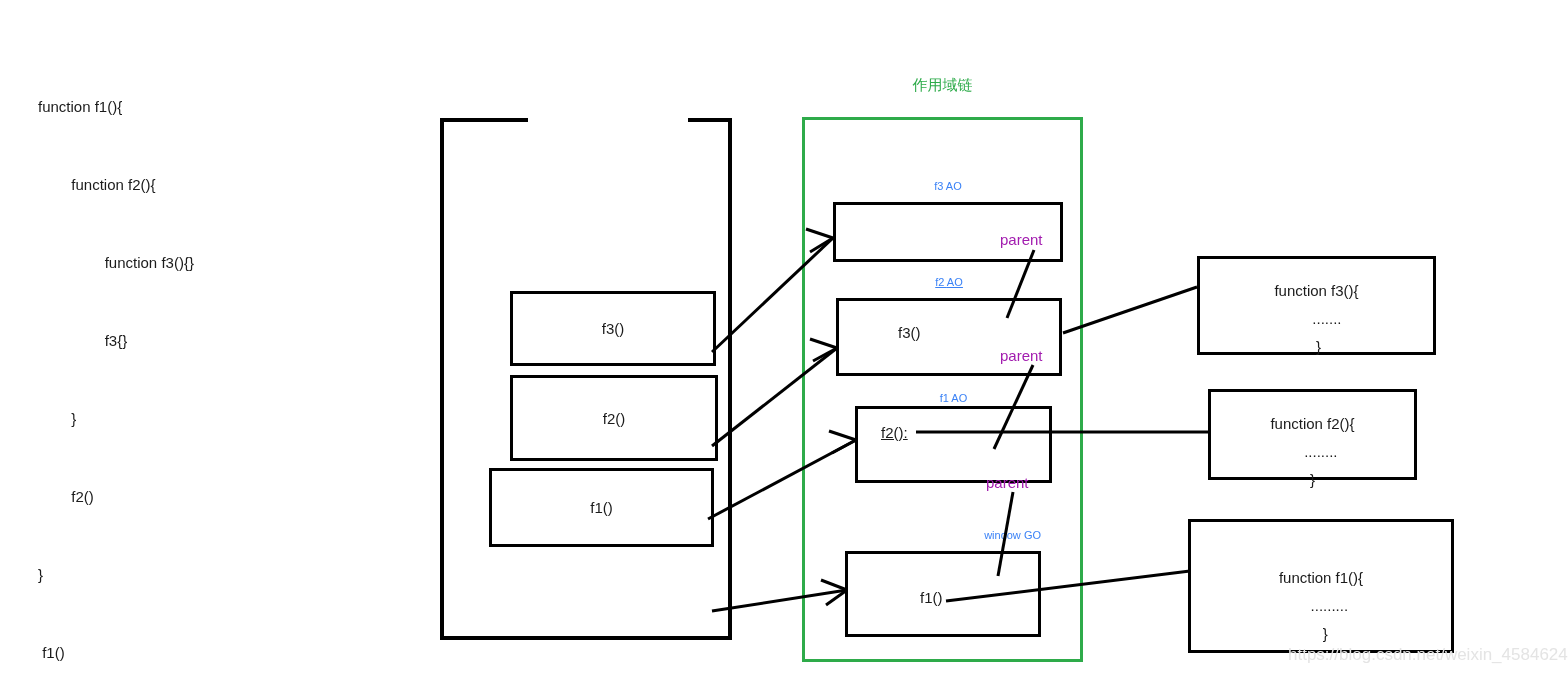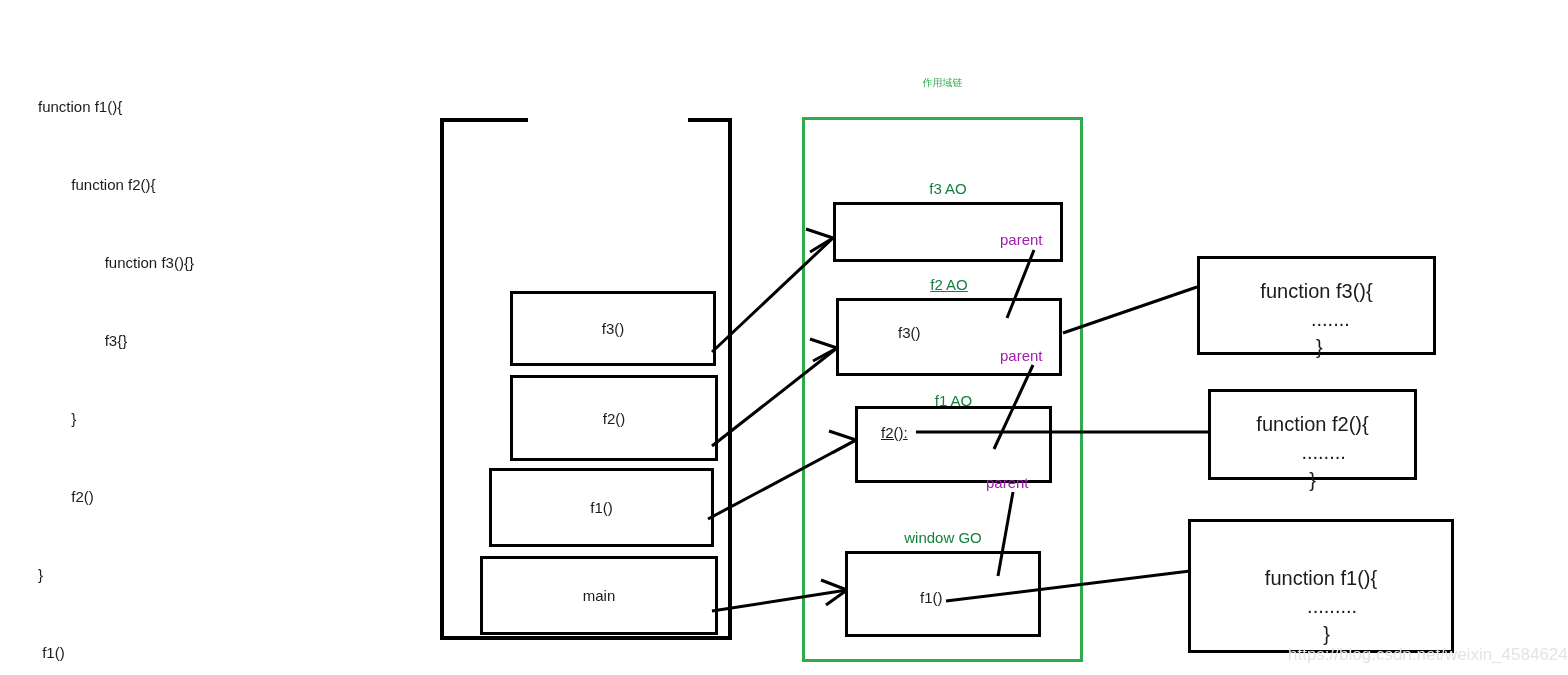--- a/index.html
+++ b/index.html
@@ -85,43 +85,43 @@
     box-sizing: border-box;
     background: transparent;
   }
   #scope-chain-title {
     position: absolute;
     left: 802px;
     top: 76px;
     width: 281px;
     text-align: center;
     color: #2eab4a;
-    font-size: 10px;
+    font-size: 15px;
   }
   .ao-title {
     position: absolute;
-    font-size: 15px;
-    color: #15803d;
+    font-size: 11px;
+    color: #3b82f6;
     text-align: center;
   }
   .ao-title .underline { text-decoration: underline; }
 
   .ao-box {
     position: absolute;
     border: 3px solid #000;
     background: #fff;
     box-sizing: border-box;
   }
   #ao-f3-title { left: 833px; top: 180px; width: 230px; }
   #ao-f3       { left: 833px; top: 202px; width: 230px; height: 60px; }
   #ao-f2-title { left: 836px; top: 276px; width: 226px; text-decoration: underline; }
   #ao-f2       { left: 836px; top: 298px; width: 226px; height: 78px; }
   #ao-f1-title { left: 855px; top: 384px; width: 197px; margin-top: 8px; }
   #ao-f1       { left: 855px; top: 406px; width: 197px; height: 77px; }
-  #go-title    { left: 845px; top: 529px; width: 196px; }
+  #go-title    { left: 845px; top: 529px; width: 196px; text-align: right; }
   #go-box      { left: 845px; top: 551px; width: 196px; height: 86px; }
 
   .ao-slot {
     position: absolute;
     font-size: 15px;
     color: #1b1b1b;
     white-space: nowrap;
   }
   #slot-f3-in-f2 { left: 898px; top: 324px; }
   #slot-f2-in-f1 { left: 881px; top: 424px; text-decoration: underline; }
@@ -135,21 +135,21 @@
   #parent-f3 { left: 1000px; top: 231px; }
   #parent-f2 { left: 1000px; top: 347px; }
   #parent-f1 { left: 986px; top: 474px; }
 
   
   .fn-box {
     position: absolute;
     border: 3px solid #000;
     background: #fff;
     box-sizing: border-box;
-    font-size: 20px;
+    font-size: 15px;
     color: #1b1b1b;
     line-height: 28px;
     text-align: center;
     padding-top: 18px;
   }
   #fn-f3 { left: 1197px; top: 256px; width: 239px; height: 99px; }
   #fn-f2 { left: 1208px; top: 389px; width: 209px; height: 91px; }
   #fn-f1 { left: 1188px; top: 519px; width: 266px; height: 134px; padding-top: 42px; }
   .fn-line { display: block; white-space: pre; }
 
@@ -189,23 +189,20 @@
 
   <div class="frame" id="frame-f3">
     <span>f3()</span>
   </div>
   <div class="frame" id="frame-f2">
     <span>f2()</span>
   </div>
   <div class="frame" id="frame-f1">
     <span>f1()</span>
   </div>
-  <div class="frame" id="frame-main">
-    <span>main</span>
-  </div>
 
   <div id="scope-chain-title">作用域链</div>
   <div id="scope-chain"></div>
 
   <div class="ao-title" id="ao-f3-title"><span>f3 </span><span>AO</span></div>
   <div class="ao-box" id="ao-f3"></div>
   <div class="parent-label" id="parent-f3">parent</div>
 
   <div class="ao-title" id="ao-f2-title"><span>f2 </span><span class="underline">AO</span></div>
   <div class="ao-box" id="ao-f2"></div>

